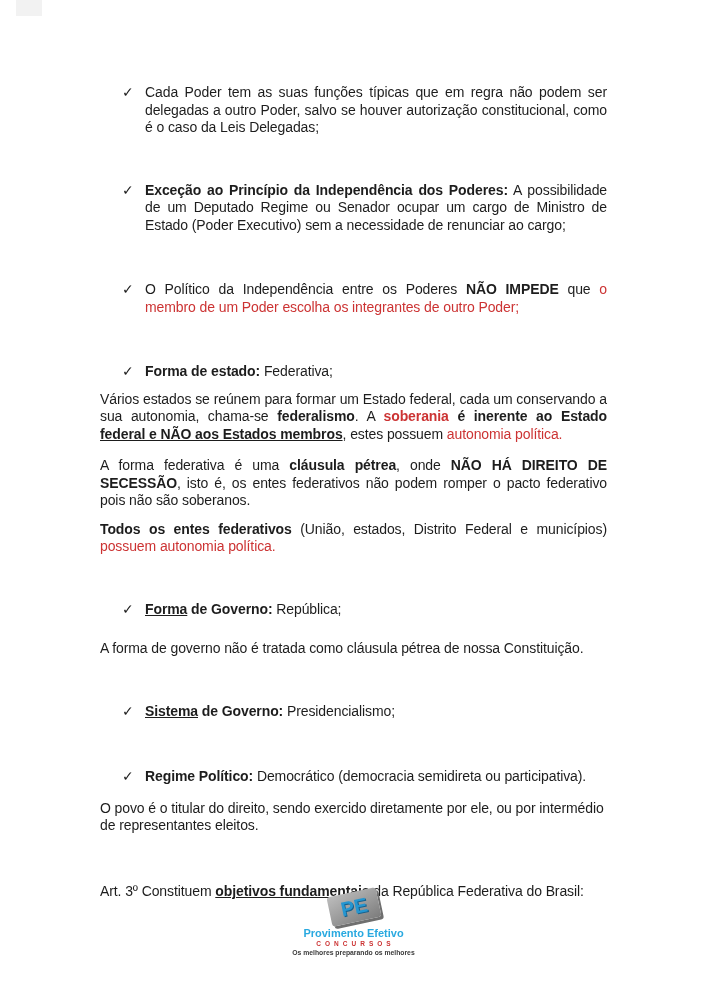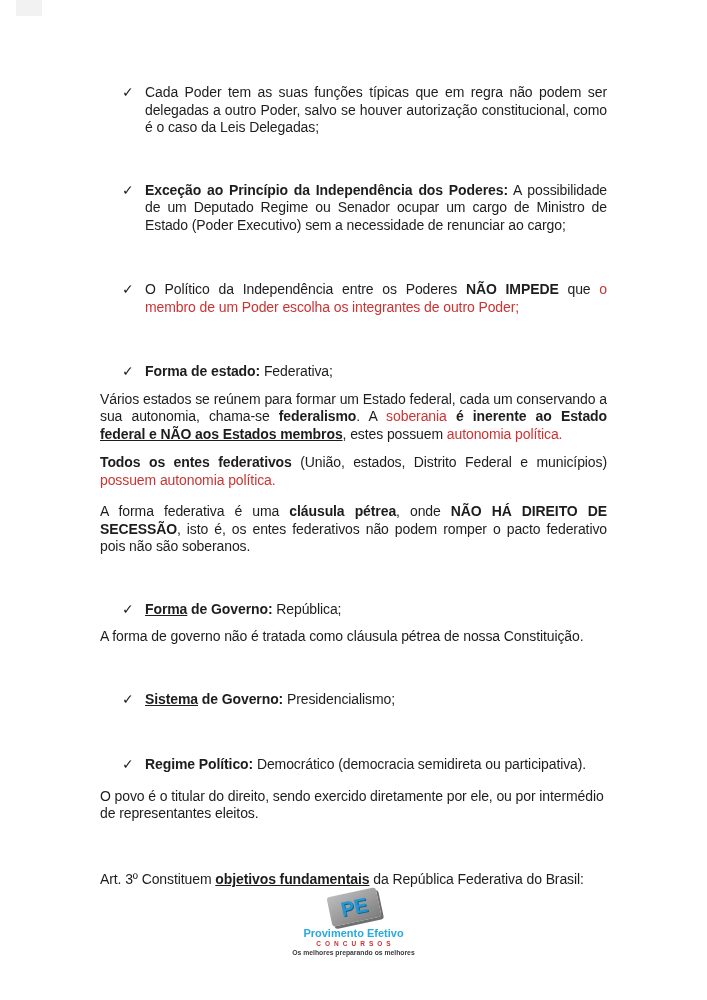--- a/index.html
+++ b/index.html
@@ -20,33 +20,33 @@
   .content { position:absolute; left:100px; top:0; width:507px; }
 
   .bullet { display:flex; }
   .check { flex:0 0 23px; margin-left:22px; color:#1d1d1d; }
   .btext { flex:1; }
   .para { margin:0; }
   .just { text-align:justify; }
 
   .b  { font-weight:bold; }
   .r  { color:#cc3333; }
-  .rb { color:#cc3333; font-weight:normal; }
+  .rb { color:#cc3333; font-weight:bold; }
   .bu { font-weight:bold; text-decoration:underline; }
 
   
   .m-b1 { margin-top:84px; }
   .m-b2 { margin-top:45px; }
   .m-b3 { margin-top:47px; }
   .m-b4 { margin-top:47px; }
   .m-p1 { margin-top:10px; }
   .m-p2 { margin-top:14px; }
   .m-p3 { margin-top:11px; }
   .m-b5 { margin-top:45px; }
-  .m-p4 { margin-top:10px; }
+  .m-p4 { margin-top:22px; }
   .m-b6 { margin-top:45px; }
   .m-b7 { margin-top:48px; }
   .m-p5 { margin-top:14px; }
   .m-p6 { margin-top:48px; }
 
   
   .logo { position:absolute; left:0; top:892px; width:707px; text-align:center; letter-spacing:0; }
   .logo-box {
     display:inline-block;
     width:50px; height:30px;
@@ -100,23 +100,23 @@
       <div class="btext just"><span>O Político da Independência entre os Poderes </span><span class="b">NÃO IMPEDE</span><span> que </span><span class="r">o membro de um Poder escolha os integrantes de outro Poder;</span></div>
     </div>
 
     <div class="bullet m-b4">
       <span class="check">✓</span>
       <div class="btext"><span class="b">Forma de estado:</span><span> Federativa;</span></div>
     </div>
 
     <p class="para just m-p1"><span>Vários estados se reúnem para formar um Estado federal, cada um conservando a sua autonomia, chama-se </span><span class="b">federalismo</span><span>. A </span><span class="rb">soberania</span><span class="b"> é inerente ao Estado </span><span class="bu">federal e NÃO aos Estados membros</span><span>, estes possuem </span><span class="r">autonomia política.</span></p>
 
+    <p class="para just m-p2"><span>A forma federativa é uma </span><span class="b">cláusula pétrea</span><span>, onde </span><span class="b">NÃO HÁ DIREITO DE SECESSÃO</span><span>, isto é, os entes federativos não podem romper o pacto federativo pois não são soberanos.</span></p>
+
     <p class="para just m-p3"><span class="b">Todos os entes federativos</span><span> (União, estados, Distrito Federal e municípios) </span><span class="r">possuem autonomia política.</span></p>
-
-    <p class="para just m-p2"><span>A forma federativa é uma </span><span class="b">cláusula pétrea</span><span>, onde </span><span class="b">NÃO HÁ DIREITO DE SECESSÃO</span><span>, isto é, os entes federativos não podem romper o pacto federativo pois não são soberanos.</span></p>
 
     <div class="bullet m-b5">
       <span class="check">✓</span>
       <div class="btext"><span class="bu">Forma</span><span class="b"> de Governo:</span><span> República;</span></div>
     </div>
 
     <p class="para m-p4"><span>A forma de governo não é tratada como cláusula pétrea de nossa Constituição.</span></p>
 
     <div class="bullet m-b6">
       <span class="check">✓</span>

